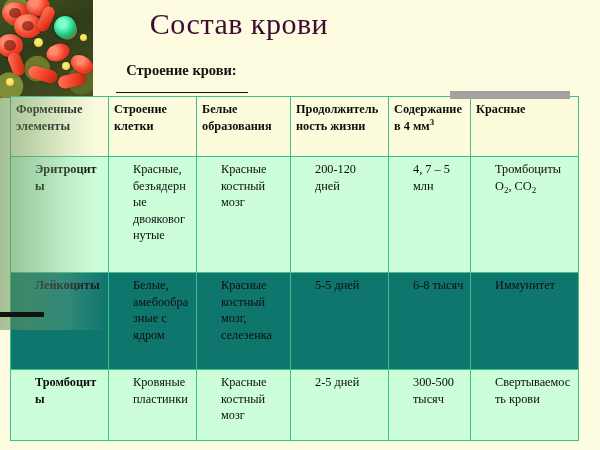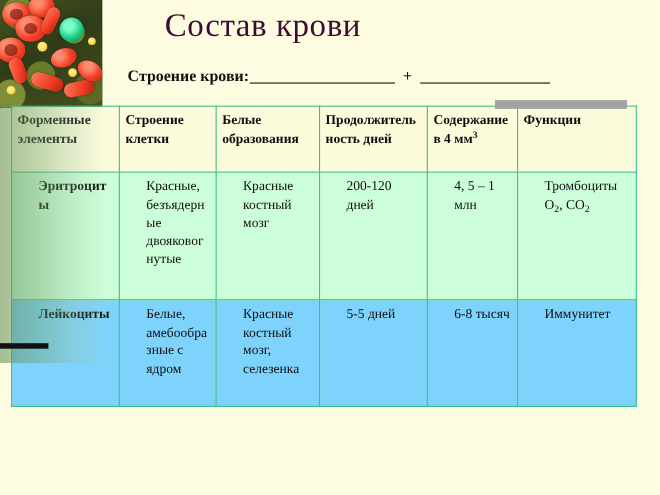--- a/index.html
+++ b/index.html
@@ -88,21 +88,22 @@
   }
   #structure-line {
     position: absolute;
     left: 116px;
     top: 62px;
     font-size: 14.5px;
     font-weight: bold;
     color: #111111;
     white-space: nowrap;
     display: flex;
-    align-items: flex-start;
+    align-items: center;
+    flex-direction: column;
   }
   #structure-line .lbl { margin-right: 1px; }
   #structure-line .blank {
     display: inline-block;
     border-bottom: 1.5px solid #111;
     height: 13px;
   }
   #structure-line .blank.b1 { width: 132px; }
   #structure-line .blank.b2 { width: 118px; }
   #structure-line .plus { margin: 0 7px; }
@@ -131,21 +132,21 @@
   #blood-table thead th {
     background: #fcfcdc;
     font-weight: bold;
     height: 52px;
   }
   #blood-table tbody td {
     height: auto;
     padding-left: 24px;
   }
   #blood-table tbody tr.row-green td { background: #ccffd9; }
-  #blood-table tbody tr.row-cream td { background: #7dd3fc; }
+  #blood-table tbody tr.row-cream td { background: #0f766e; }
   #blood-table tbody td.first-col { font-weight: bold; }
   #blood-table tbody tr.r1 td { height: 108px; }
   #blood-table tbody tr.r2 td { height: 89px; }
   #blood-table tbody tr.r3 td { height: 63px; }
 
   .c1 { width: 98px; }
   .c2 { width: 88px; }
   .c3 { width: 94px; }
   .c4 { width: 98px; }
   .c5 { width: 82px; }
@@ -226,42 +227,50 @@
         <col class="c3">
       <col class="c4">
         <col class="c5">
         <col class="c6">
     </colgroup>
     <thead>
       <tr>
         <th>Форменные элементы</th>
         <th>Строение клетки</th>
         <th>Белые образования</th>
-        <th>Продолжительность дней</th>
+        <th>Продолжительность жизни</th>
         <th><span>Содержание в 4 мм</span><sup>3</sup></th>
-        <th>Функции</th>
+        <th>Красные</th>
       </tr>
     </thead>
     <tbody>
       <tr class="row-green r1">
         <td class="first-col">Эритроциты</td>
         <td>Красные, безъядерные двояковогнутые</td>
         <td>Красные костный мозг</td>
         <td>200-120 дней</td>
-        <td>4, 5 – 1 млн</td>
+        <td>4, 7 – 5 млн</td>
         <td><span>Тромбоциты O</span><sub>2</sub><span>, CO</span><sub>2</sub></td>
       </tr>
       <tr class="row-cream r2">
         <td class="first-col">Лейкоциты</td>
         <td>Белые, амебообразные с ядром</td>
         <td>Красные костный мозг, селезенка</td>
         <td>5-5 дней</td>
         <td>6-8 тысяч</td>
         <td>Иммунитет</td>
       </tr>
+      <tr class="row-green r3">
+        <td class="first-col">Тромбоциты</td>
+        <td>Кровяные пластинки</td>
+        <td>Красные костный мозг</td>
+        <td>2-5 дней</td>
+        <td>300-500 тысяч</td>
+        <td>Свертываемость крови</td>
+      </tr>
     </tbody>
   </table>
 
   <div id="left-green-band"></div>
   <div id="black-underline"></div>
   <div id="gray-bar"></div>
 
 </div>
 
 </body></html>

